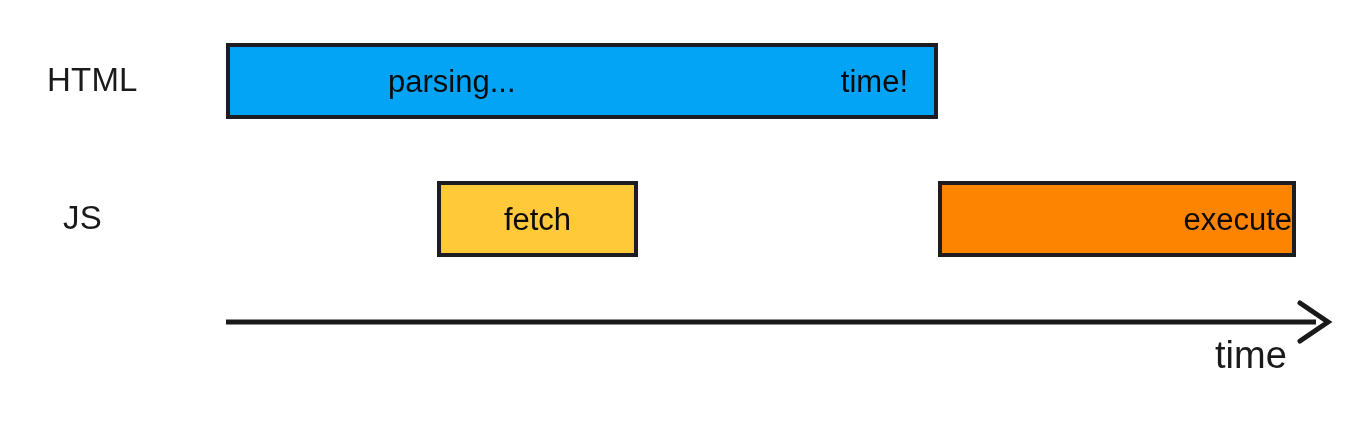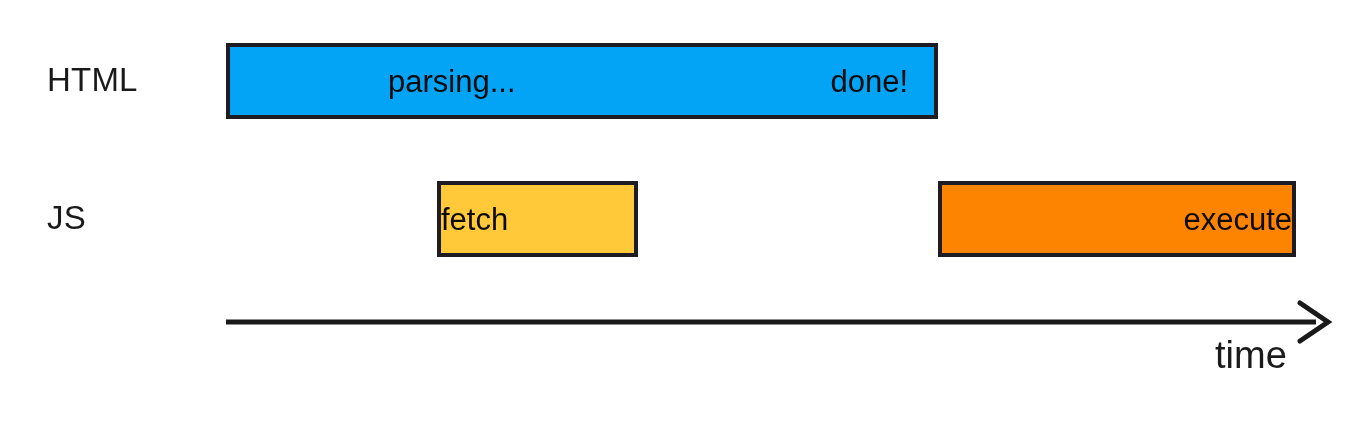--- a/index.html
+++ b/index.html
@@ -25,21 +25,21 @@
   
   .row-label {
     position: absolute;
     font-size: 33px;
     line-height: 1;
     color: #1a1a1a;
     letter-spacing: 0.2px;
     white-space: nowrap;
   }
   #label-html { left: 47px; top: 63px; }
-  #label-js   { left: 47px; top: 201px; }
+  #label-js   { left: 63px; top: 201px; }
 
   
   .bar {
     position: absolute;
     box-sizing: border-box;
     border: 4px solid #1c1c22;
     display: block;
   }
   .bar .bar-text {
     position: absolute;
@@ -66,20 +66,21 @@
   
   #bar-fetch {
     left: 437px;
     top: 181px;
     width: 201px;
     height: 76px;
     background: #ffc93a;
   }
   #bar-fetch .bar-text {
     left: 0; right: 0;
+    text-align: center;
   }
 
   
   #bar-execute {
     left: 938px;
     top: 181px;
     width: 358px;
     height: 76px;
     background: #fd8400;
   }
@@ -111,21 +112,21 @@
 <body>
 
 <div id="stage">
 
   <div id="label-html" class="row-label">HTML</div>
 
   <div id="label-js" class="row-label">JS</div>
 
   <div id="bar-html" class="bar">
     <span class="bar-text txt-parsing">parsing...</span>
-    <span class="bar-text txt-done">done!</span>
+    <span class="bar-text txt-done">time!</span>
   </div>
 
   <div id="bar-fetch" class="bar">
     <span class="bar-text">fetch</span>
   </div>
 
   <div id="bar-execute" class="bar">
     <span class="bar-text">execute</span>
   </div>
 

